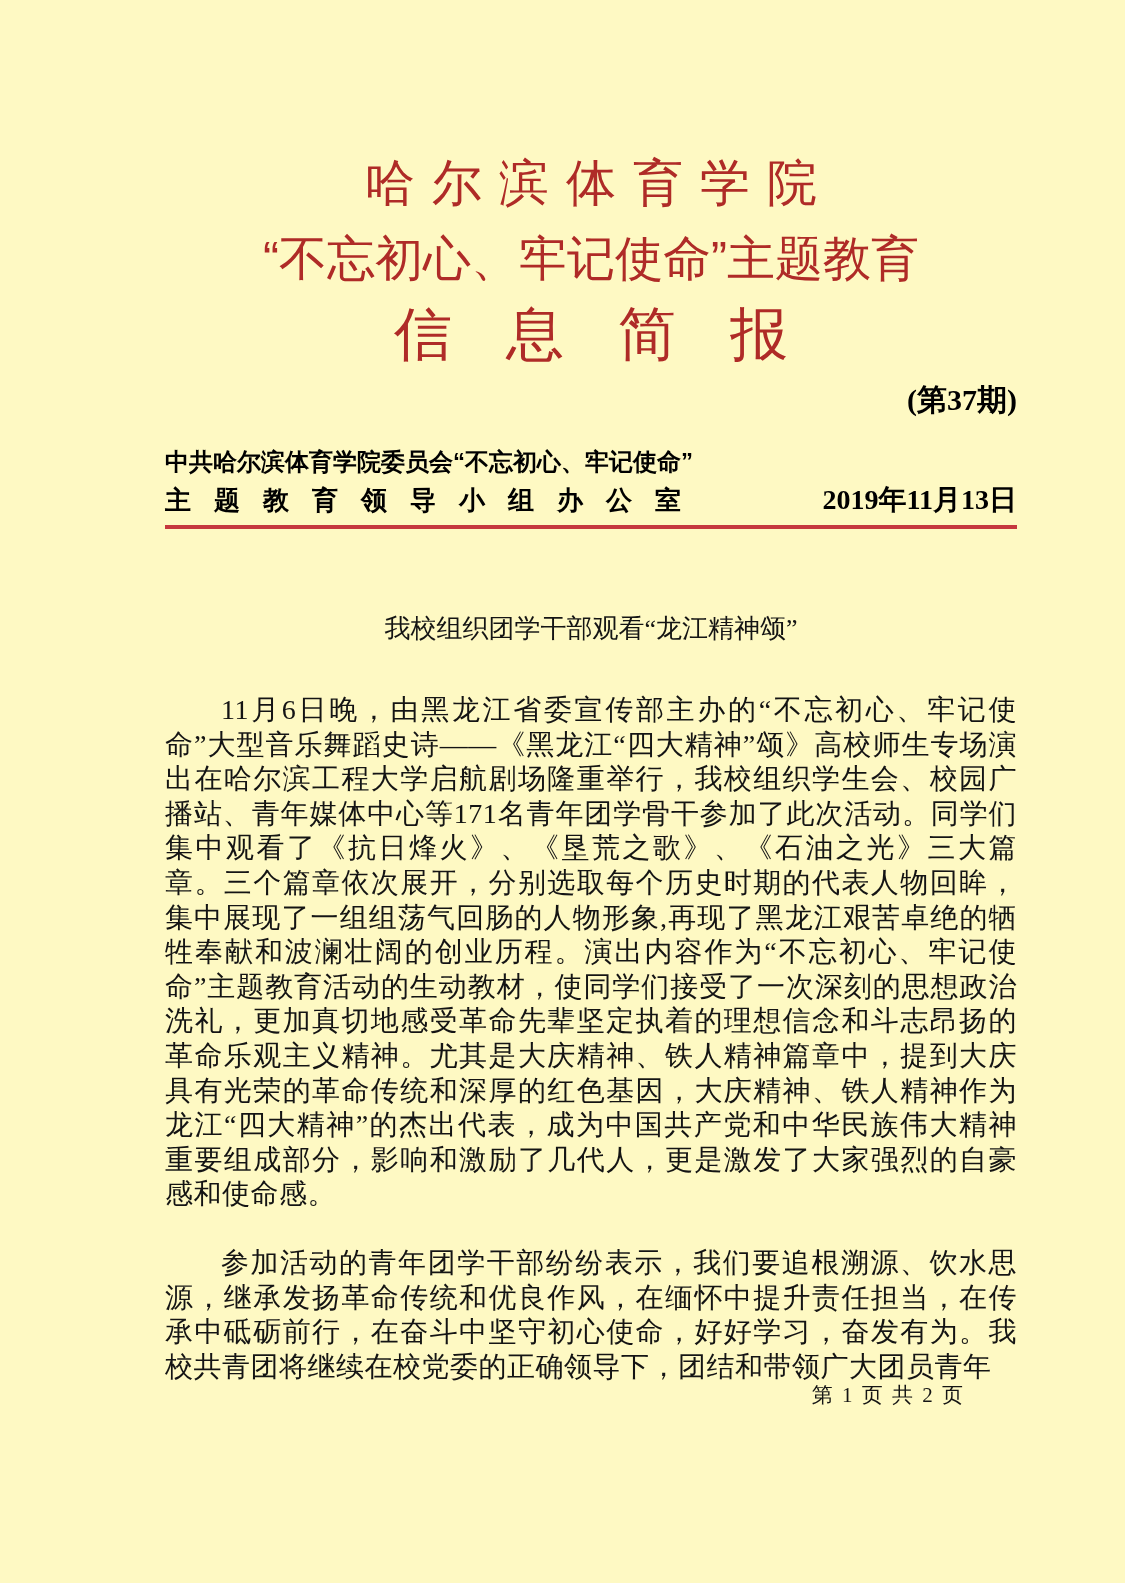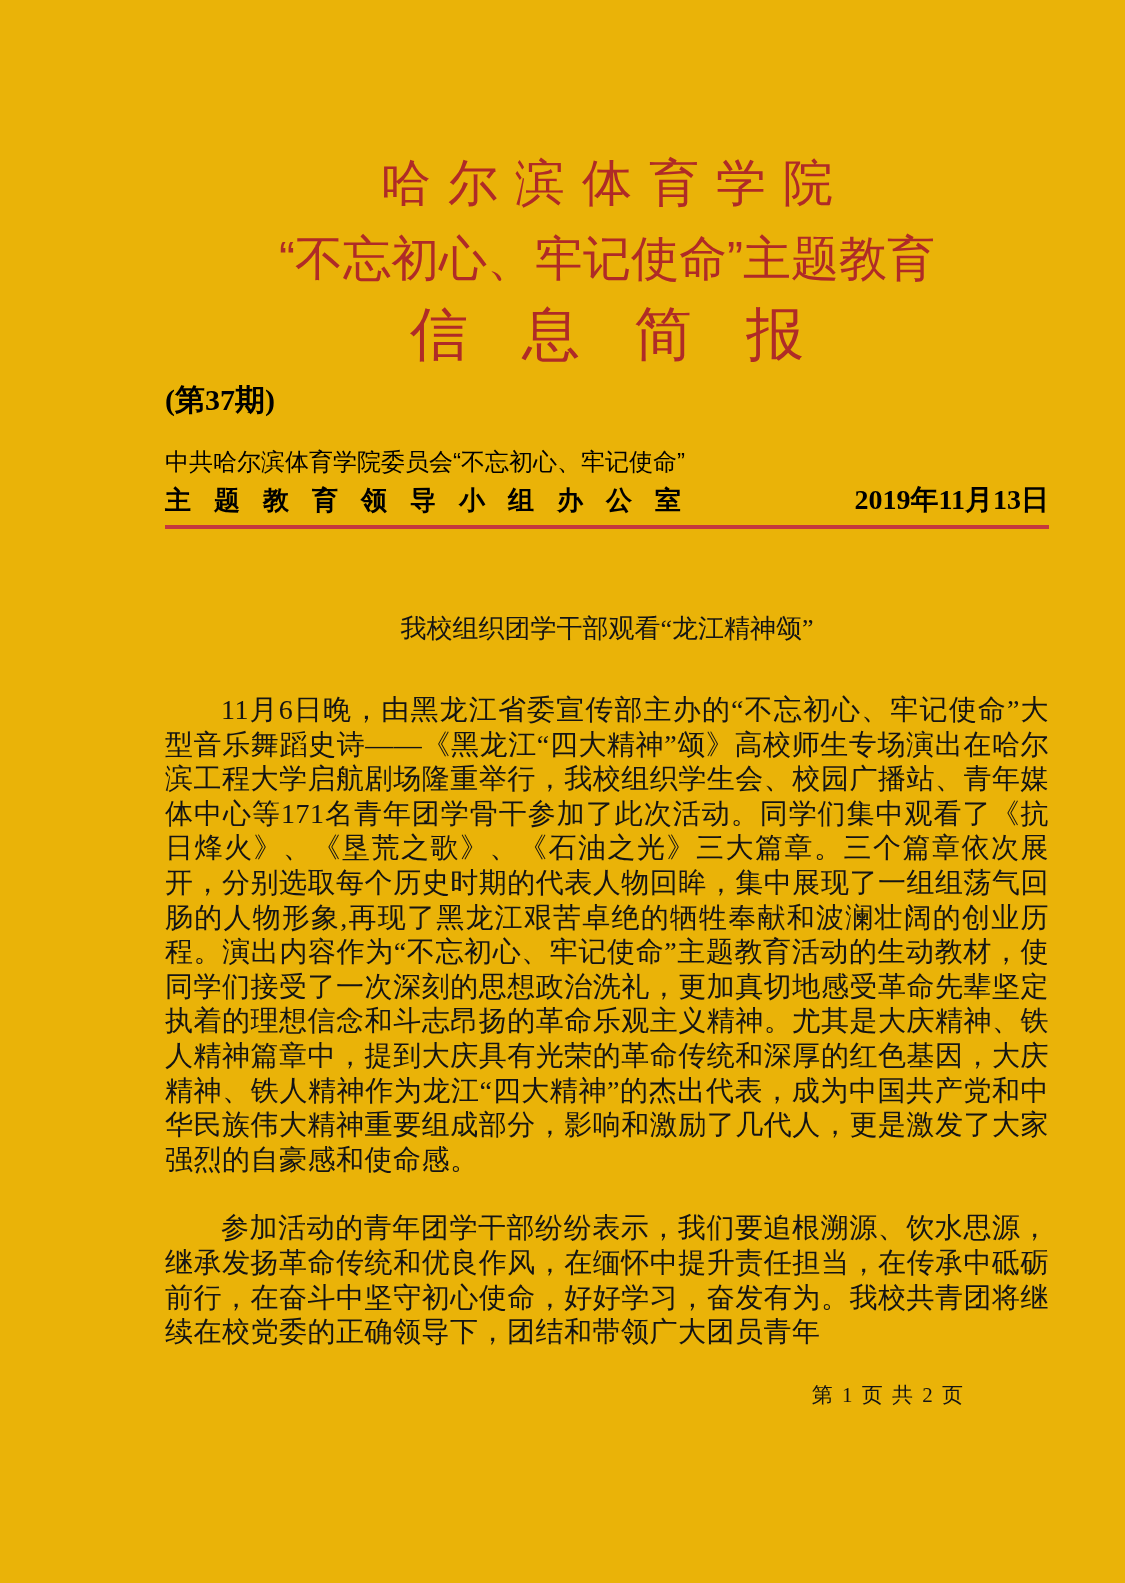--- a/index.html
+++ b/index.html
@@ -10,23 +10,23 @@
   * { margin: 0; padding: 0; box-sizing: border-box; }
   html, body { background: #ffffff; }
   body {
     font-family: "Liberation Serif", "DejaVu Serif", serif;
     color: var(--text-black);
   }
   .page {
     position: relative;
     width: 1125px;
     height: 1583px;
-    background: #eab308;
+    background: #fef9c3;
     overflow: hidden;
-    padding: 0 76px 0 165px; 
+    padding: 0 108px 0 165px; 
   }
 
   
   .title-block { margin-top: 146px; }
   .doc-title-1 {
     font-family: "Liberation Sans", "DejaVu Sans", sans-serif;
     font-weight: 400;
     color: var(--title-red);
     font-size: 50px;
     line-height: 75px;
@@ -53,30 +53,30 @@
     letter-spacing: 54px;
     text-indent: 54px;
     text-align: center;
     white-space: nowrap;
   }
   .issue-no {
     font-family: "Liberation Serif", "DejaVu Serif", serif;
     font-weight: 700;
     font-size: 30px;
     line-height: 34px;
-    text-align: left;
+    text-align: right;
     margin-top: 12px;
     color: #000;
   }
 
   
   .masthead { margin-top: 30px; }
   .committee-line1 {
     font-family: "Liberation Sans", "DejaVu Sans", sans-serif;
-    font-weight: 400;
+    font-weight: 700;
     font-size: 24px;
     line-height: 30px;
     color: #000;
     white-space: nowrap;
   }
   .committee-row {
     margin-top: 7px;
     display: flex;
     justify-content: space-between;
     align-items: baseline;

